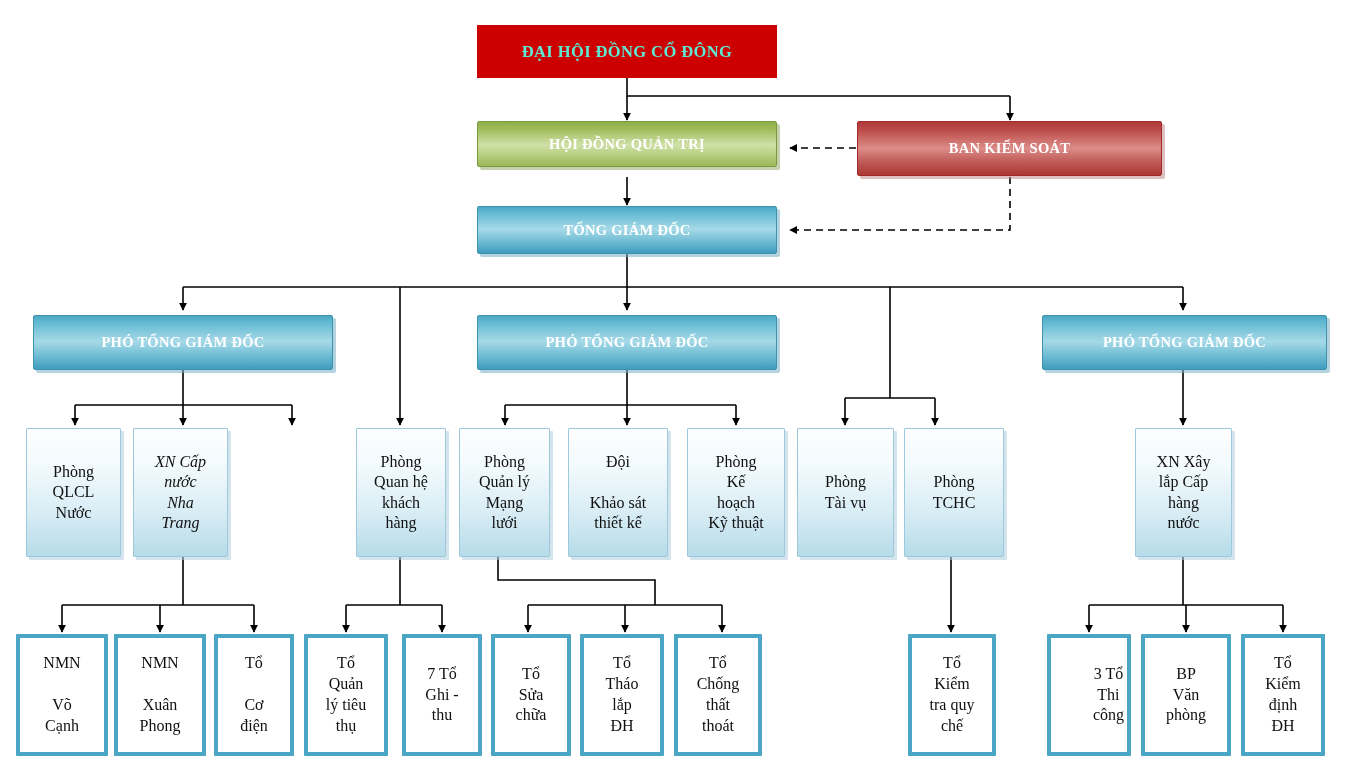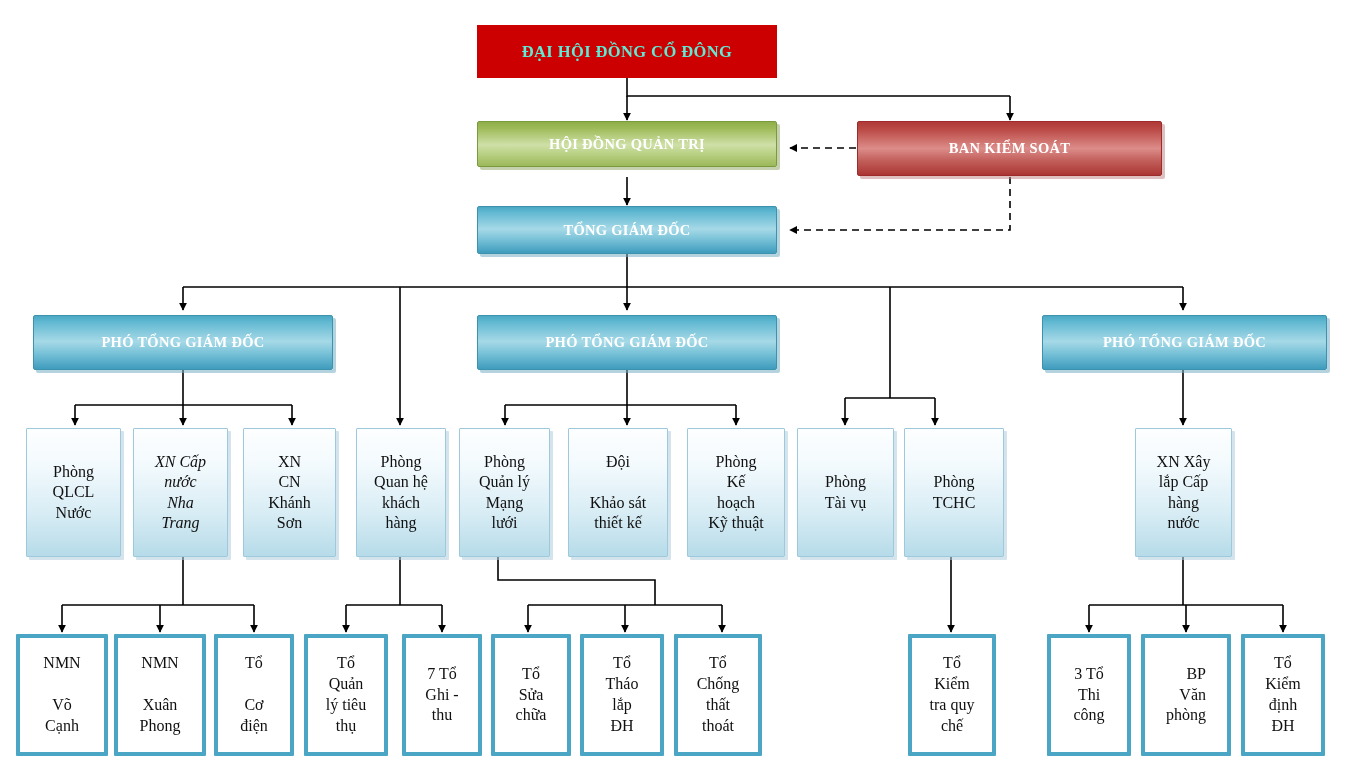--- a/index.html
+++ b/index.html
@@ -152,26 +152,20 @@
     <span class="txt" style="white-space: pre-line;">Phòng
 QLCL
 Nước</span>
   </div>
   <div class="node dept" style="left:133px;top:428px;width:95px;height:129px;">
     <span class="txt" style="white-space: pre-line; font-style: italic;">XN Cấp
 nước
 Nha
 Trang</span>
   </div>
-  <div class="node dept" style="left:243px;top:428px;width:93px;height:129px;">
-    <span class="txt" style="white-space: pre-line;">XN
-CN
-Khánh
-Sơn</span>
-  </div>
   <div class="node dept" style="left:356px;top:428px;width:90px;height:129px;">
     <span class="txt" style="white-space: pre-line;">Phòng
 Quan hệ
 khách
 hàng</span>
   </div>
   <div class="node dept" style="left:459px;top:428px;width:91px;height:129px;">
     <span class="txt" style="white-space: pre-line;">Phòng
 Quản lý
 Mạng
@@ -249,27 +243,27 @@
 Chống
 thất
 thoát</span>
   </div>
   <div class="node leaf" style="left:908px;top:634px;width:88px;height:122px;">
     <span class="txt" style="white-space: pre-line;">Tổ
 Kiểm
 tra quy
 chế</span>
   </div>
-  <div class="node leaf" style="left:1047px;top:634px;width:84px;height:122px;">
+  <div class="node leaf" style="left:1047px;top:634px;width:84px;height:122px;justify-content:flex-end;">
     <span class="txt" style="white-space: pre-line;">3 Tổ
 Thi
 công</span>
   </div>
   <div class="node leaf" style="left:1141px;top:634px;width:90px;height:122px;">
-    <span class="txt" style="white-space: pre-line; text-align: right;">BP
+    <span class="txt" style="white-space: pre-line;">BP
 Văn
 phòng</span>
   </div>
   <div class="node leaf" style="left:1241px;top:634px;width:84px;height:122px;">
     <span class="txt" style="white-space: pre-line;">Tổ
 Kiểm
 định
 ĐH</span>
   </div>
 

